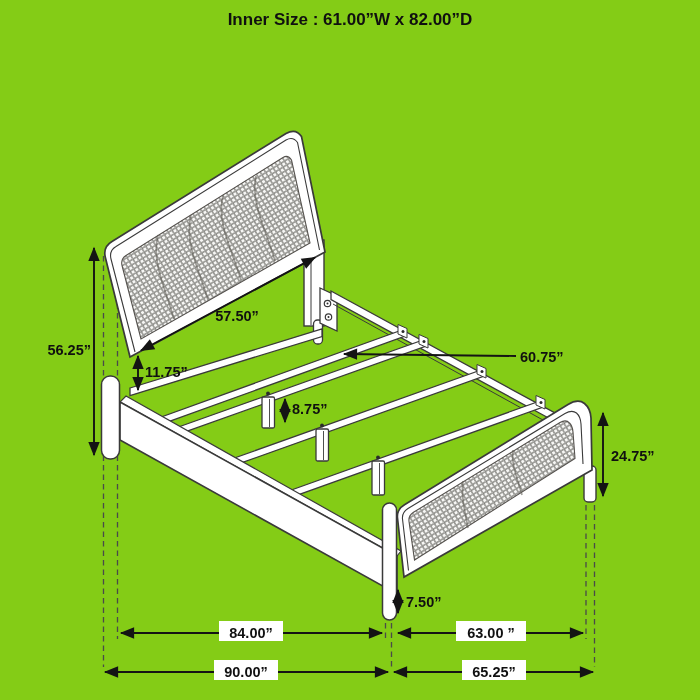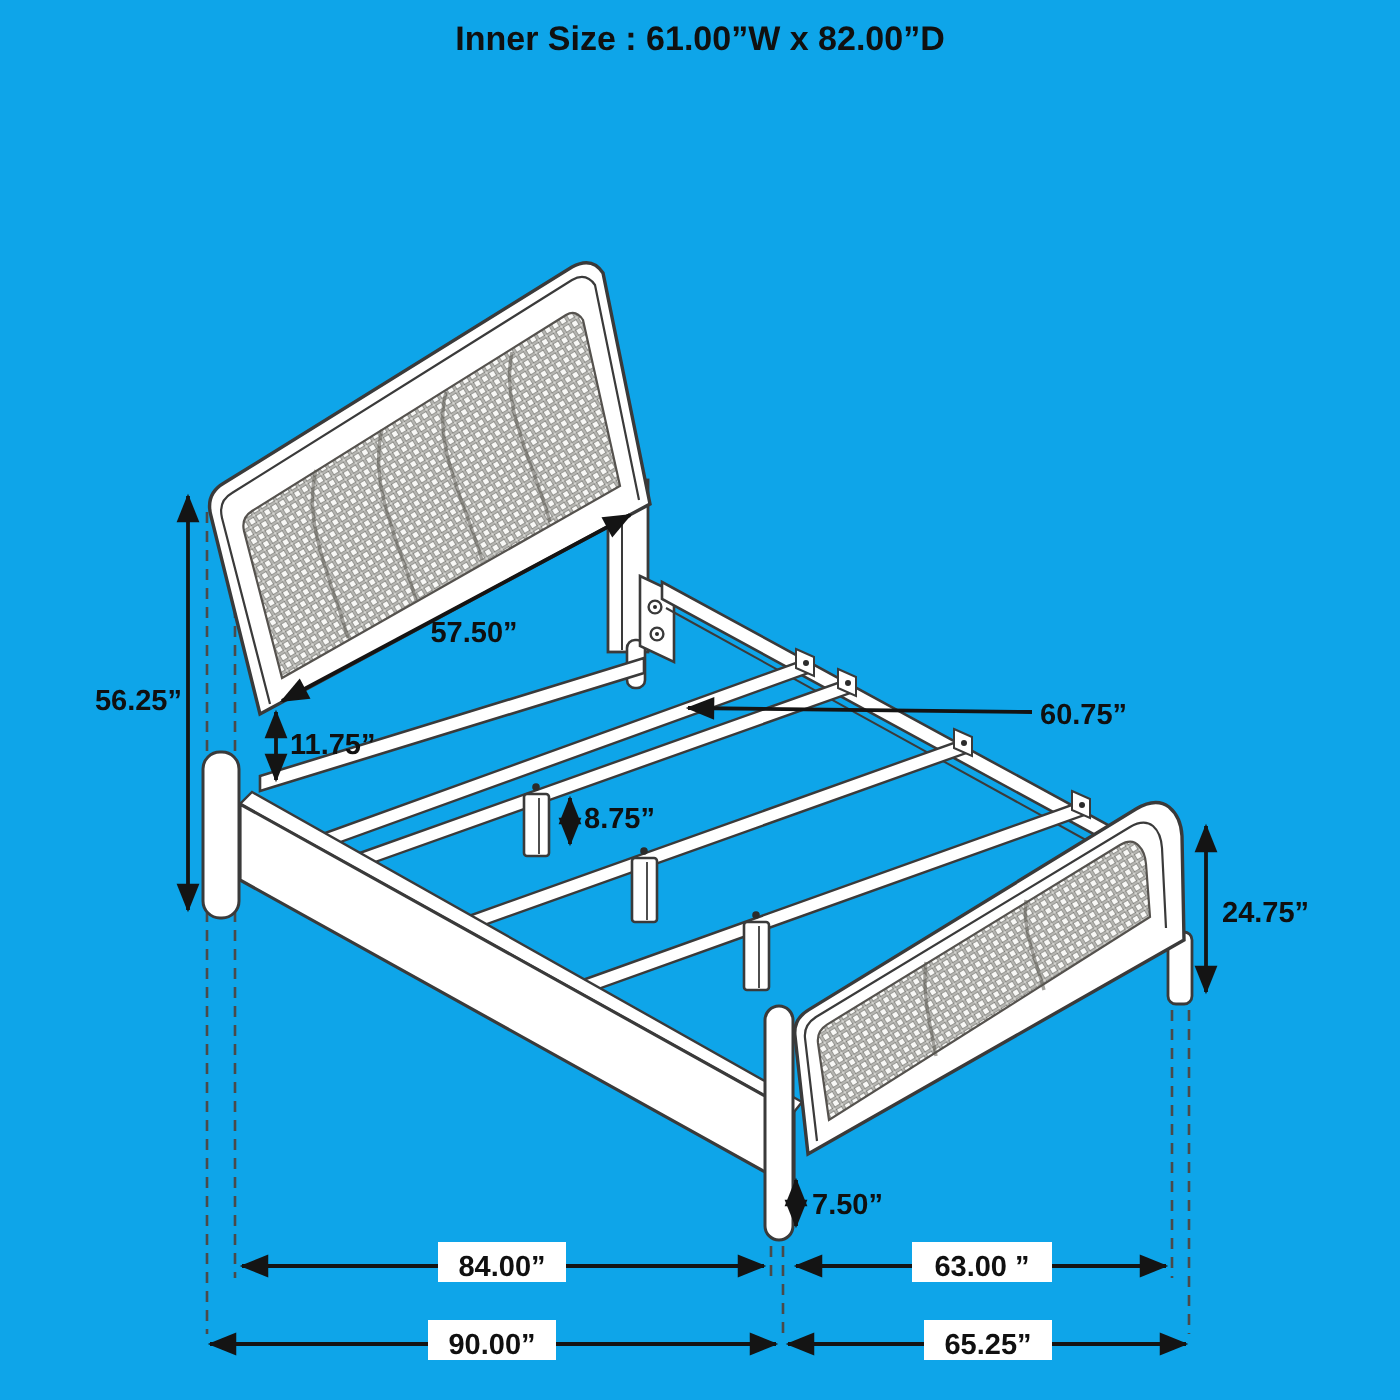--- a/index.html
+++ b/index.html
@@ -1,16 +1,16 @@
 <!DOCTYPE html>
 <html><head>
 <meta charset="utf-8">
 <style>
   html,body{margin:0;padding:0;background:#ffffff;}
-  .stage{position:relative;width:700px;height:700px;background:#0ea5e9;overflow:hidden;
+  .stage{position:relative;width:700px;height:700px;background:#84cc16;overflow:hidden;
          font-family:"Liberation Sans", sans-serif;}
   svg{display:block;}
   .art{stroke:#3a3a3a;fill:#ffffff;}
   .artline{stroke:#3a3a3a;fill:none;}
   .dim{stroke:#141414;stroke-width:1.9;fill:none;}
   .ext{stroke:#4a4a4a;stroke-width:1.3;fill:none;stroke-dasharray:5.5 4;}
   .dimtxt{font-family:"Liberation Sans", sans-serif;font-size:14.5px;font-weight:bold;fill:#101010;}
   .titletxt{font-family:"Liberation Sans", sans-serif;font-size:17px;font-weight:bold;fill:#101010;}
   .wavy{stroke:#5a5751;stroke-width:1.7;fill:none;opacity:.55;}
   .bolt{fill:#2b2b2b;stroke:none;}

